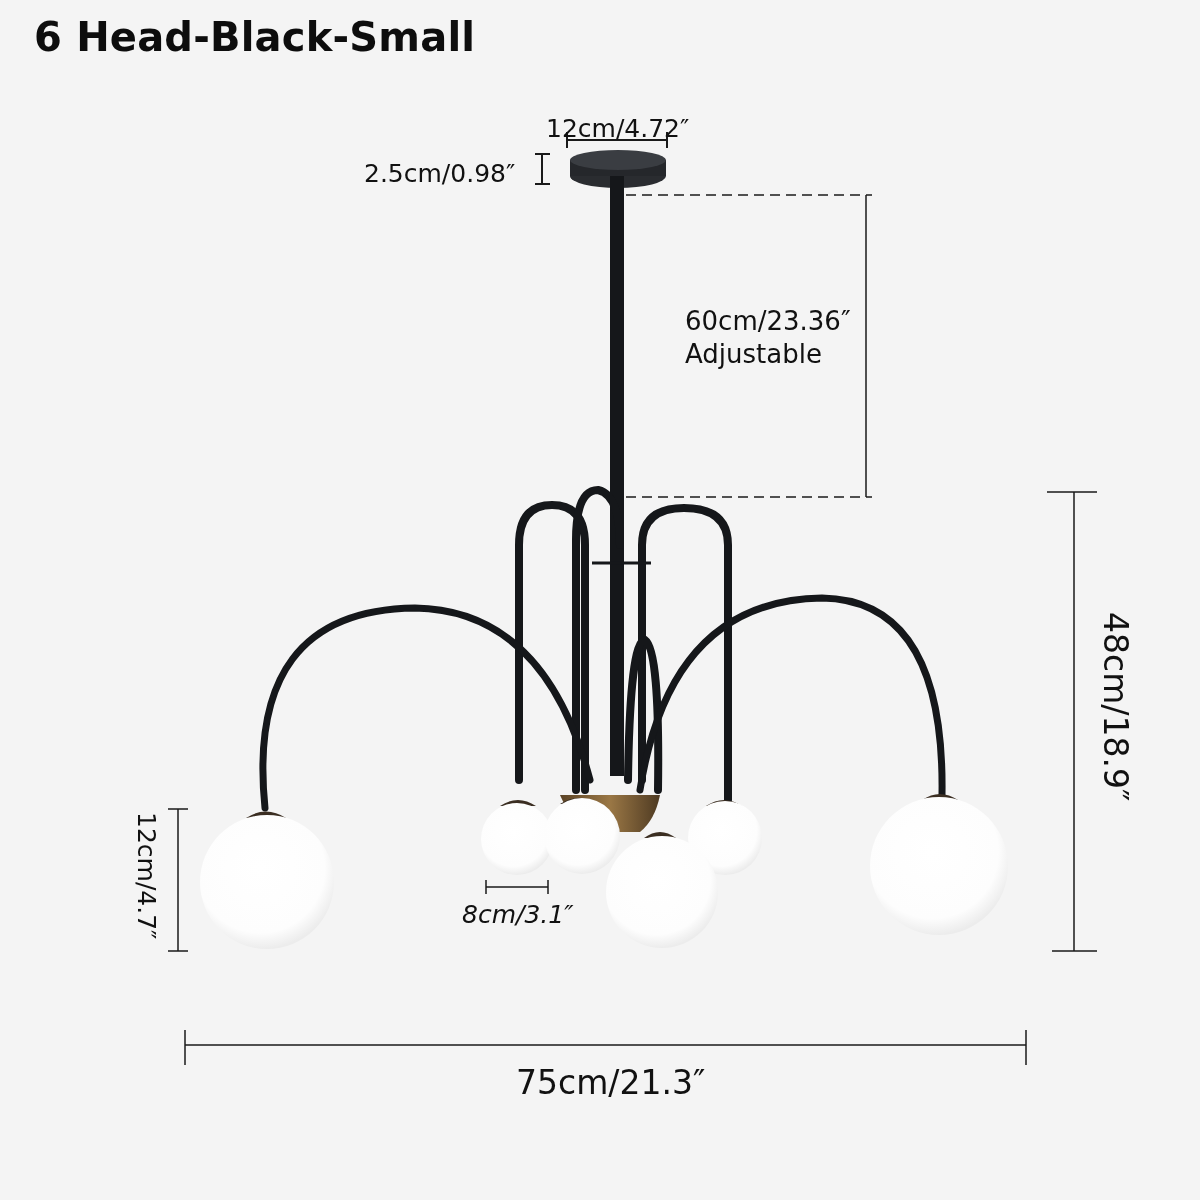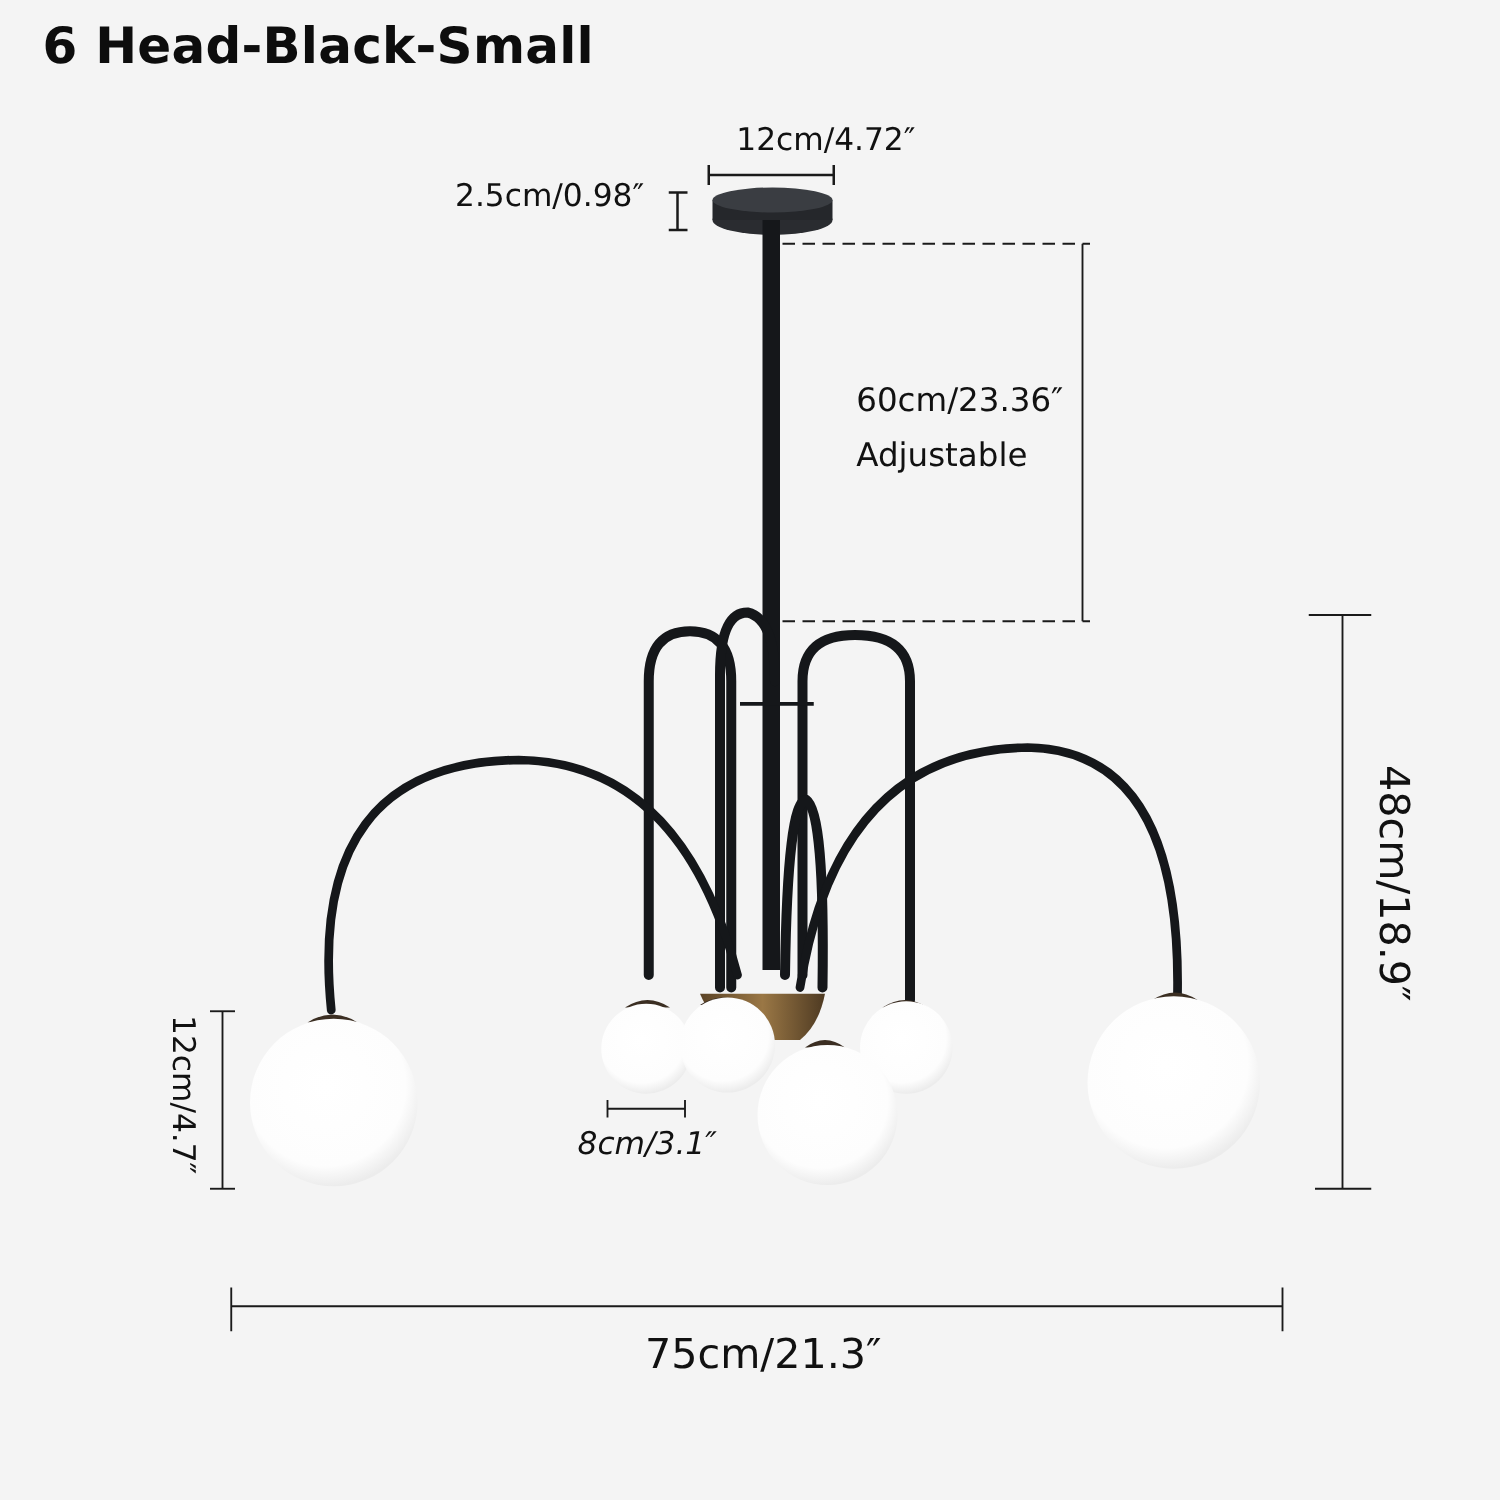--- a/index.html
+++ b/index.html
@@ -114,22 +114,22 @@
       <line x1="486" y1="887" x2="548" y2="887" stroke-width="1.5"></line>
       <line x1="486" y1="880" x2="486" y2="894" stroke-width="1.5"></line>
       <line x1="548" y1="880" x2="548" y2="894" stroke-width="1.5"></line>
 
       <line x1="185" y1="1045" x2="1026" y2="1045" stroke-width="1.5"></line>
       <line x1="185" y1="1030" x2="185" y2="1065" stroke-width="1.5"></line>
       <line x1="1026" y1="1030" x2="1026" y2="1065" stroke-width="1.5"></line>
     </g>
   </svg>
 
-  <div class="lbl lbl-sm" style="left:546px; top:97px;margin-left:43px;">12cm/4.72″</div>
-  <div class="lbl lbl-sm" style="left:364px; top:142px;">2.5cm/0.98″</div>
+  <div class="lbl lbl-sm" style="left:546px; top:114px;">12cm/4.72″</div>
+  <div class="lbl lbl-sm" style="left:364px; top:159px;">2.5cm/0.98″</div>
   <div class="lbl lbl-md" style="left:685px; top:306px;text-align:right;">60cm/23.36″</div>
-  <div class="lbl lbl-md" style="left:685px; top:350px;">Adjustable</div>
+  <div class="lbl lbl-md" style="left:685px; top:339px;">Adjustable</div>
   <div class="lbl lbl-lg vertical" style="left:1135px; top:612px;">48cm/18.9″</div>
   <div class="lbl lbl-sm vertical" style="left:161px; top:812px;">12cm/4.7″</div>
   <div class="lbl lbl-sm" style="left:462px; top:900px;font-style:italic;">8cm/3.1″</div>
   <div class="lbl lbl-lg" style="left:516px; top:1063px;">75cm/21.3″</div>
 
 </div>
 
 </body></html>

